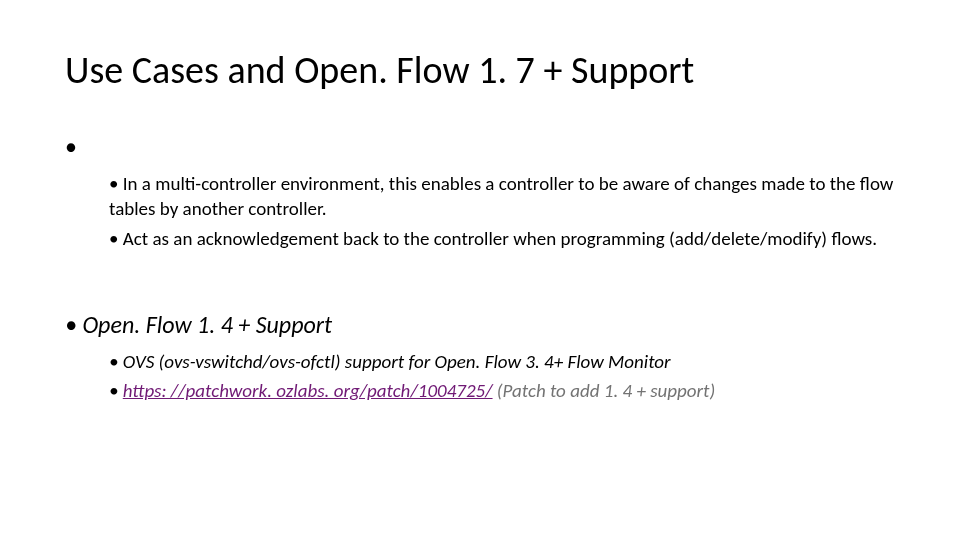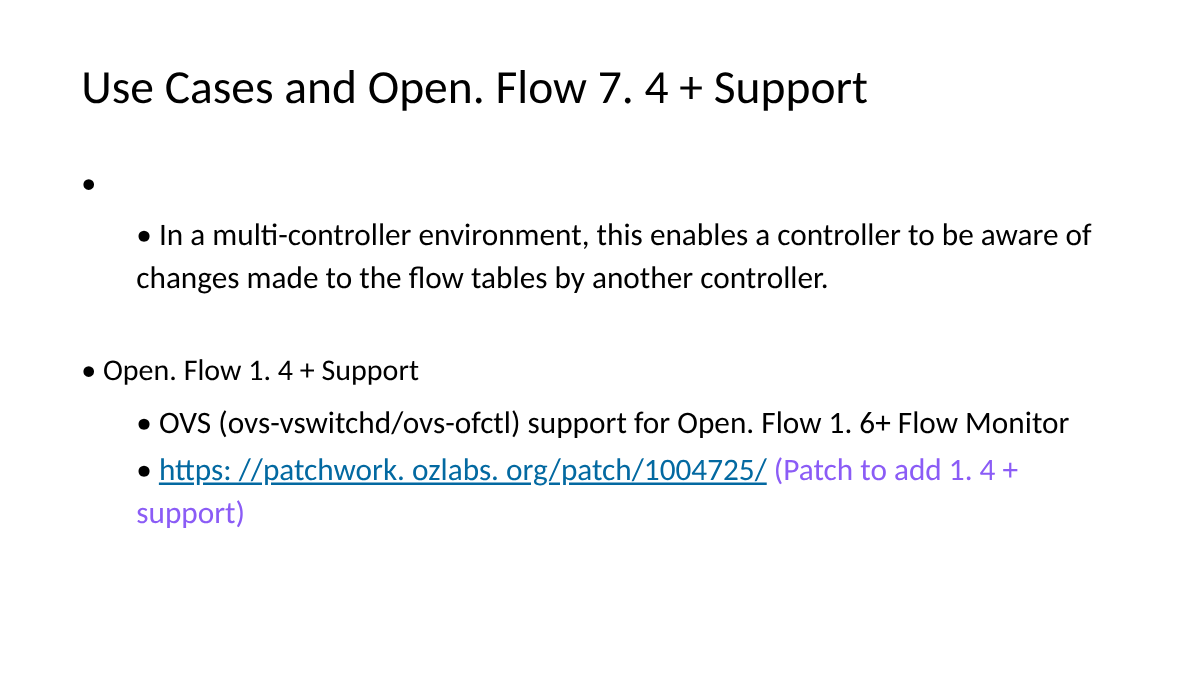--- a/index.html
+++ b/index.html
@@ -2,46 +2,47 @@
 <html><head>
 <meta charset="utf-8">
 <style>
   * { margin: 0; padding: 0; box-sizing: border-box; }
   html, body { width: 960px; height: 540px; background: #fff; font-family: Calibri, "Segoe UI", Arial, sans-serif; color: #000; }
   .slide { padding: 50px 65px 0 65px; }
   .title { font-size: 38px; font-weight: 400; margin-bottom: 40px; line-height: 1.1; }
   ul { list-style: none; }
   .level1 > li { font-size: 24px; margin-bottom: 6px; }
   .level1 > li::before { content: "• "; }
-  .level1 > li.spaced { margin-top: 44px; }
+  .level1 > li.spaced { margin-top: 58px; font-style: italic; }
   .level2 { margin: 10px 0 0 44px; }
-  .level2 > li { font-size: 25px; line-height: 1.35; margin-bottom: 4px; }
+  .level2 > li { font-size: 19px; line-height: 1.35; margin-bottom: 4px; }
   .level2 > li::before { content: "• "; }
   .level2 > li .cont { display: block; padding-left: 14px; }
-  .link { color: #0369a1; text-decoration: underline; }
-  .after-link { color: #8b5cf6; text-decoration: none; }
+  .link { color: #701a75; text-decoration: underline; }
+  .after-link { color: #737373; text-decoration: none; }
 </style>
 </head>
 <body>
 
 <div class="slide">
-  <h1 class="title">Use Cases and Open. Flow 7. 4 + Support</h1>
+  <h1 class="title">Use Cases and Open. Flow 1. 7 + Support</h1>
 
   <ul class="level1">
     <li>
       <ul class="level2">
         <li><span>In a multi-controller environment, this enables a controller to be aware of changes made to the flow tables by another controller.</span></li>
+        <li><span>Act as an acknowledgement back to the controller when programming (add/delete/modify) flows.</span></li>
       </ul>
     </li>
 
     <li class="spaced">
       <span>Open. Flow 1. 4 + Support</span>
       <ul class="level2">
         <li>
-          <span>OVS (ovs-vswitchd/ovs-ofctl) support for Open. Flow 1. 6+ Flow Monitor</span>
+          <span>OVS (ovs-vswitchd/ovs-ofctl) support for Open. Flow 3. 4+ Flow Monitor</span>
         </li>
         <li>
           <a class="link" href="#">https: //patchwork. ozlabs. org/patch/1004725/</a><span class="after-link">   (Patch to add 1. 4 + support)</span>
         </li>
       </ul>
     </li>
   </ul>
 </div>
 
 </body></html>

